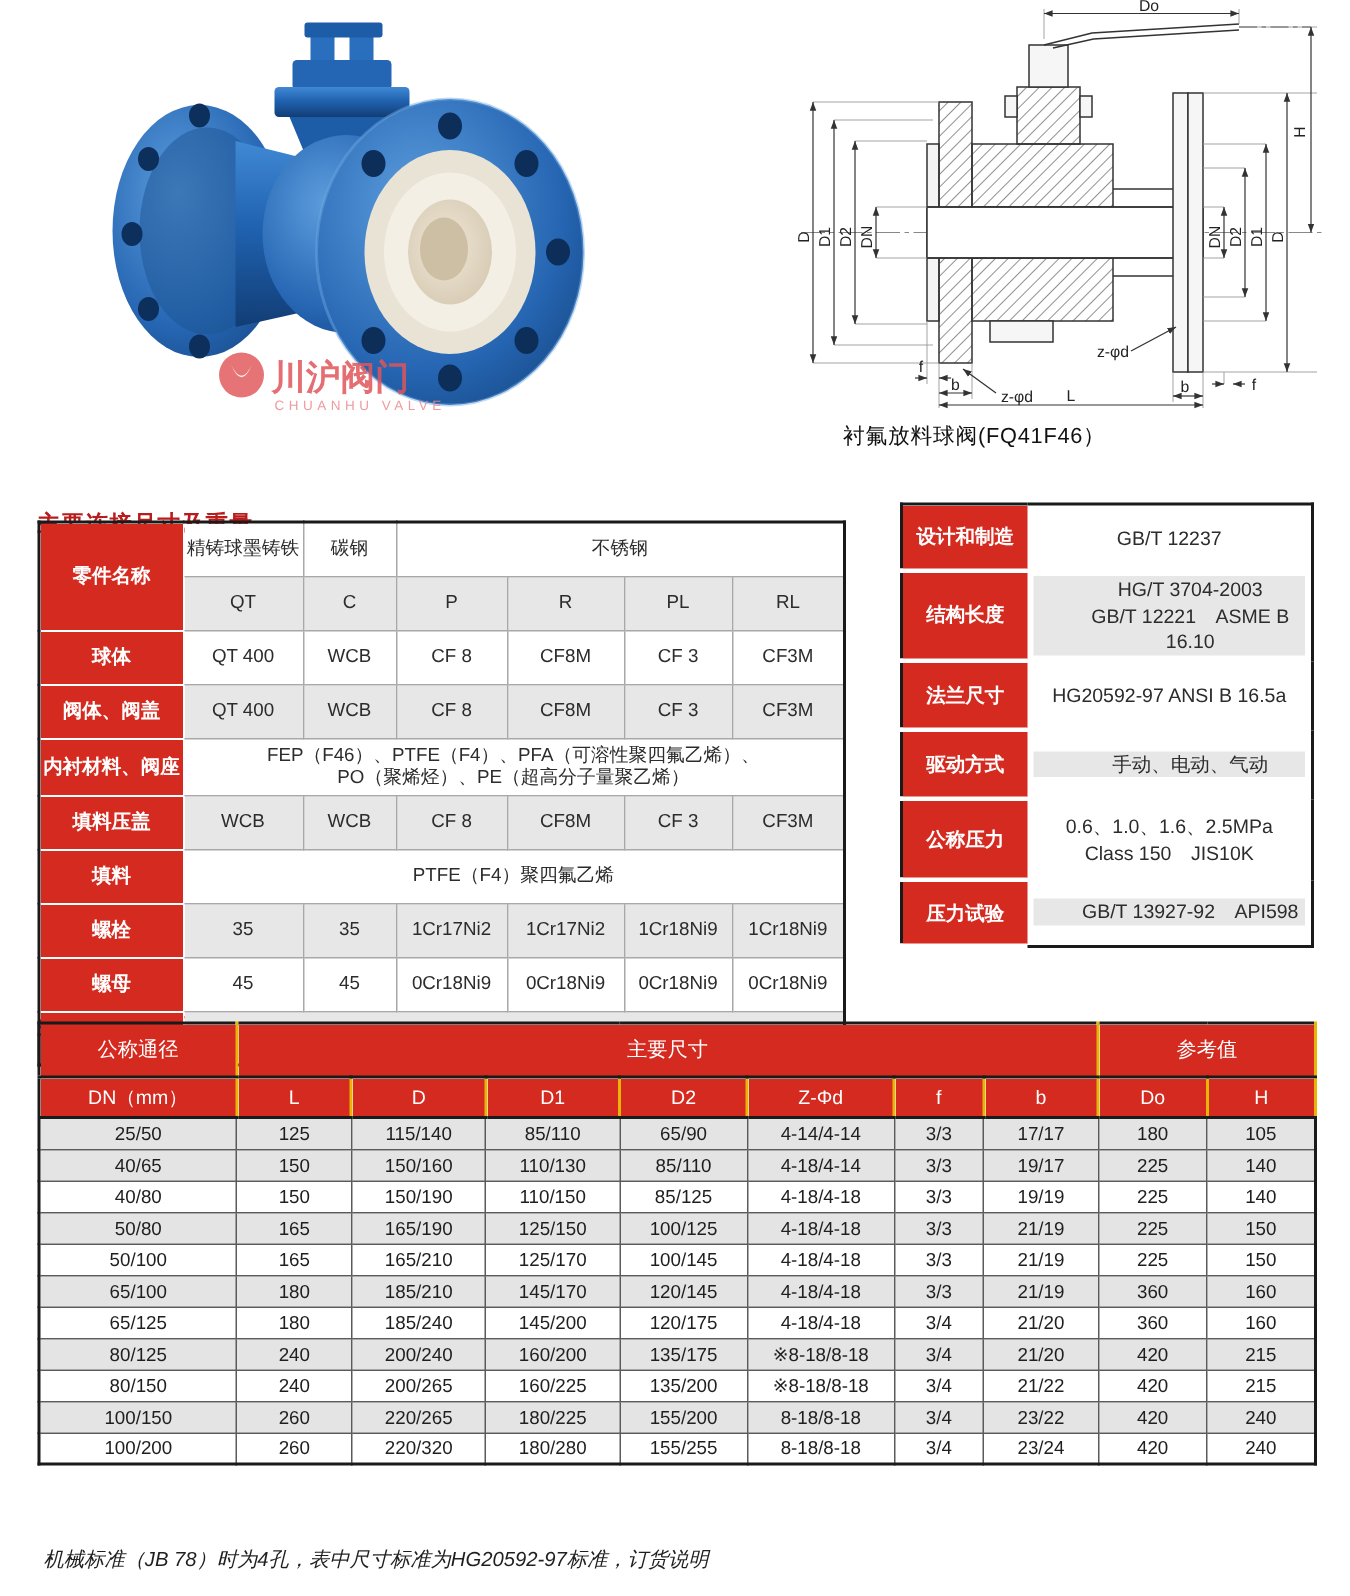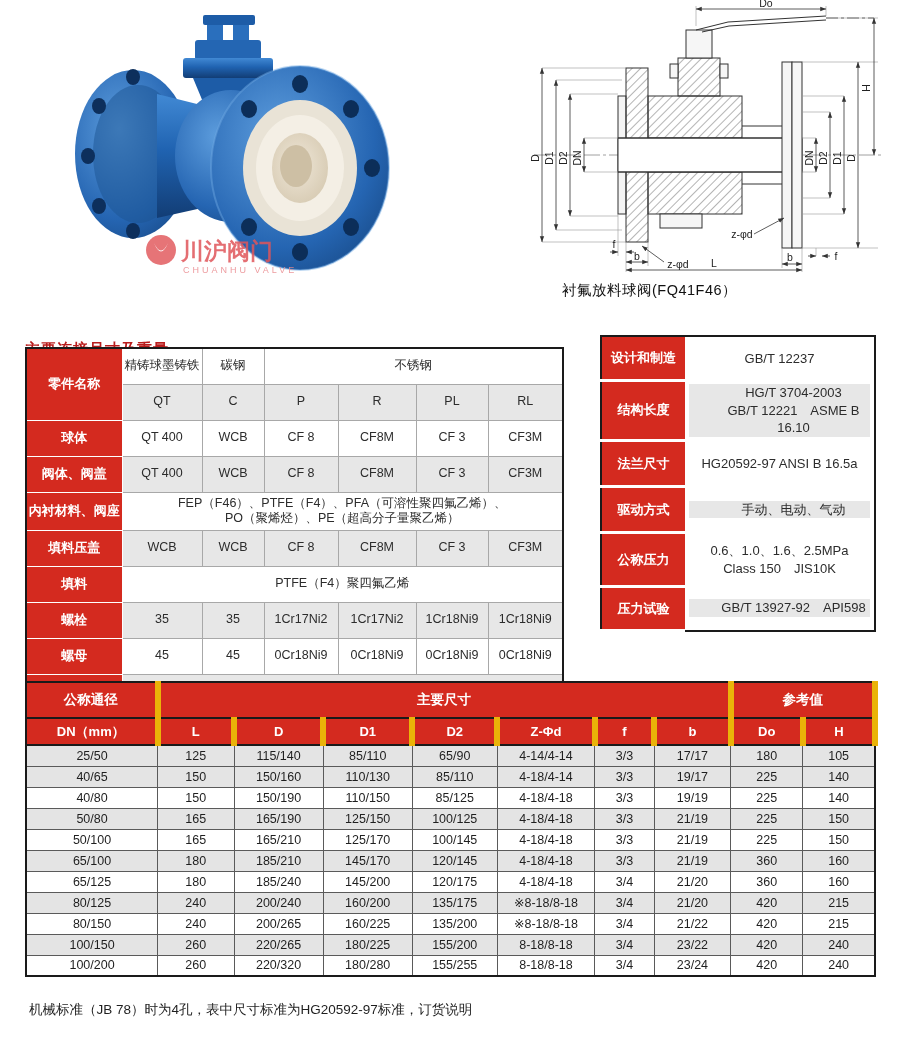--- a/index.html
+++ b/index.html
@@ -46,32 +46,32 @@
   .standards tr:nth-child(3){height:46px;} .standards tr:nth-child(4){height:46px;}
   .standards tr:nth-child(5){height:54px;} .standards tr:nth-child(6){height:44px;}
   .std-val { display:flex; align-items:center; justify-content:center; height:100%;
              text-align:center; white-space:pre-line; line-height:1.35; color:#2c2c2c; }
   .inset-gray { background:#e7e7e7;padding-left:28px; }
   .inset-white { background:#fff; }
 
   
   .dims { position:absolute; left:25px; top:681px; width:853px;
           border:2px solid var(--ink); font-size:12.5px; }
-  .dims thead th { background:var(--accent); color:#fff; font-weight:bold;
-          border-left:1px solid #fff; border-right:6px solid #eab308;
+  .dims thead th { background:var(--accent); color:#fff; font-weight:normal;
+          border-left:1px solid #fff; border-right:2px solid #eab308;
           border-bottom:2px solid var(--ink);margin-left:48px; }
   .dims .band1 th { height:36px; font-size:13.5px; }
   .dims .band2 th { height:27px; font-size:13px; }
   .dims .band3 th { height:27px; font-size:13px; }
   .dims tbody td { border:1px solid #5a5a5a; text-align:center; height:21px;
           padding:0 1px; color:#1f1f1f; }
   .dims tbody .row-gray td { background:#e4e4e4; }
   .dims tbody .row-white td { background:#fff; }
 
-  .footer-note { position:absolute; left:29px; top:1001px; font-size:13.5px; color:#1f1f1f; }
+  .footer-note { position:absolute; left:29px; top:1031px; font-size:13.5px; color:#1f1f1f;font-style:italic; }
 
   svg text { font-family:"Liberation Sans","DejaVu Sans",sans-serif; }
 </style>
 </head>
 <body>
 
 <div class="page">
 
   <div class="photo-wrap">
     <svg viewBox="0 0 332 292" width="334" height="292">

